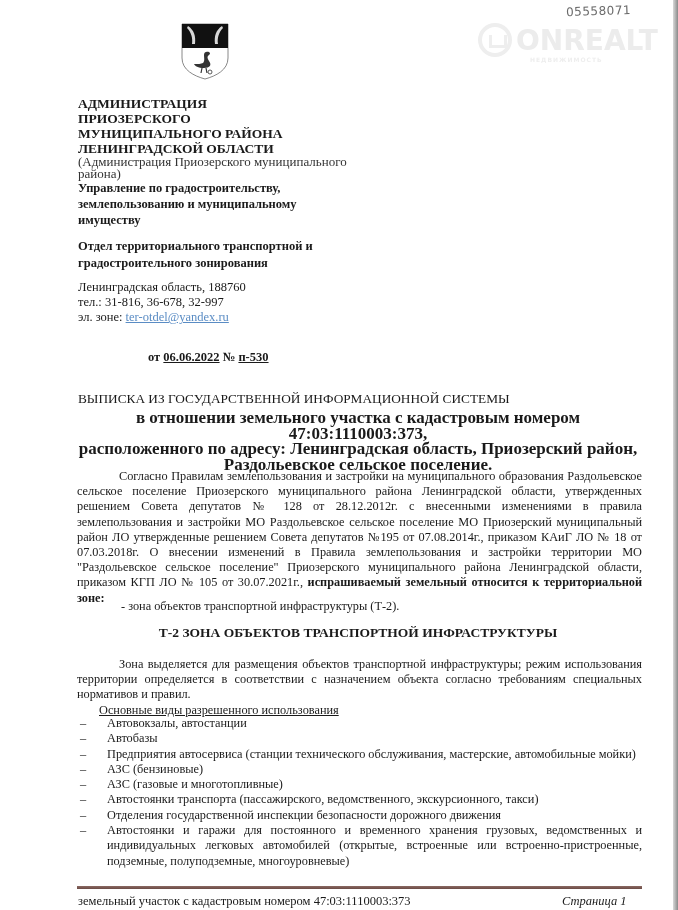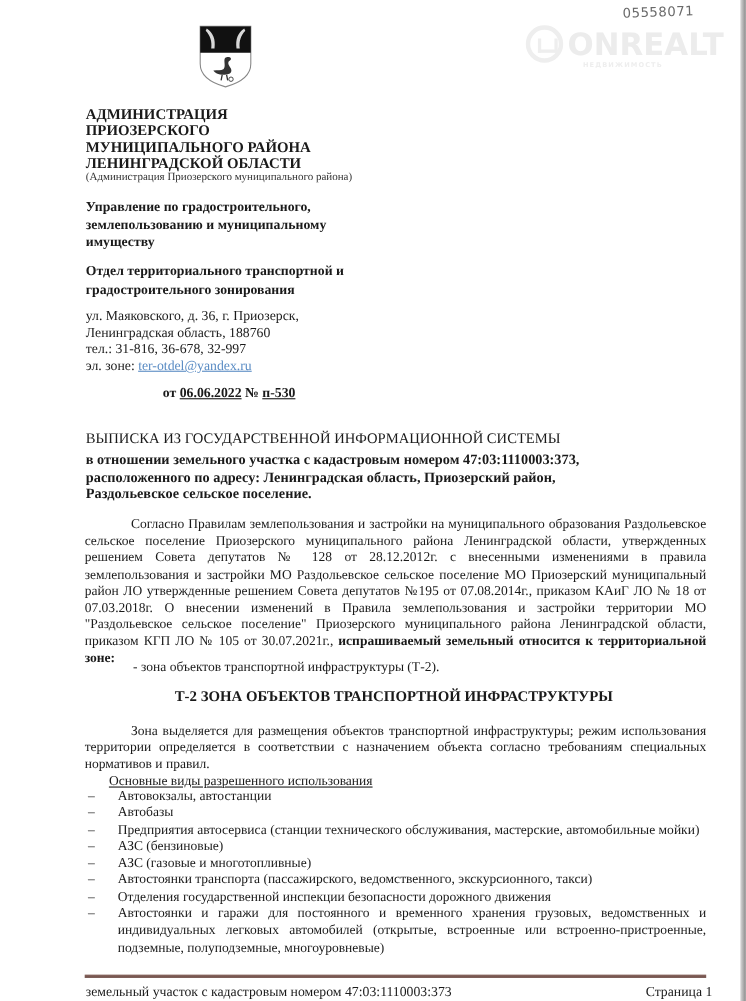--- a/index.html
+++ b/index.html
@@ -35,43 +35,43 @@
   .emblem {
     position:absolute; left:180px; top:22px; width:50px; height:58px;
   }
   .header-block {
     position:absolute; left:78px; width:290px; text-align:left;
   }
   .admin-title {
     top:96px; font-weight:bold; font-size:13.5px; line-height:15px;
   }
   .admin-sub {
-    font-weight:normal; font-size:10px; line-height:12px; color:#333;
+    font-weight:normal; font-size:13px; line-height:12px; color:#333;
   }
   .dept-title {
     top:180px; font-weight:bold; font-size:12.5px; line-height:16px;
   }
   .office-title {
     top:238px; font-weight:bold; font-size:12.5px; line-height:17px;
   }
   .address {
     top:280px; font-size:12.5px; line-height:15px;
   }
   .address a { color:#5a8cc4; text-decoration:underline; }
   .doc-date {
     position:absolute; left:148px; top:350px; font-weight:bold; font-size:12.5px;
   }
   .doc-date u { text-decoration:underline; }
   .extract-title {
     position:absolute; left:78px; width:560px; top:392px; text-align:left;
     font-weight:normal; font-size:13.3px; line-height:14.5px;
   }
   .extract-sub {
-    position:absolute; left:78px; width:560px; top:410px; 
-    font-weight:bold; font-size:13px; line-height:15.5px;
+    position:absolute; left:78px; width:560px; top:410px; text-align:center;
+    font-weight:bold; font-size:17px; line-height:15.5px;
   }
   .body-text {
     position:absolute; left:77px; width:565px; top:469px;
     font-size:12.3px; line-height:15.2px; text-align:justify;
   }
   .body-text .indent { display:inline-block; width:42px; }
   .zone-item {
     position:absolute; left:121px; top:599px; font-size:12.3px;
   }
   .zone-heading {
@@ -93,21 +93,21 @@
   .uses-list .dash { width:27px; flex:0 0 27px; padding-left:3px; }
   .uses-list .txt { flex:1; text-align:justify; }
   .footer-rule {
     position:absolute; left:77px; width:565px; top:886px; height:3px;
     background:linear-gradient(to bottom,#8b6a63,#6b4a44);
   }
   .footer-left {
     position:absolute; left:78px; top:894px; font-size:12.5px;
   }
   .footer-right {
-    position:absolute; left:587px; top:894px; font-size:12.5px;
+    position:absolute; left:562px; top:894px; font-size:12.5px;font-style:italic;
   }
 </style>
 </head>
 <body>
 
 <div class="right-edge"></div>
 
 <div class="scan-number">05558071</div>
 
 <div class="watermark">
@@ -130,32 +130,31 @@
 
 <div class="header-block admin-title">
   <div>АДМИНИСТРАЦИЯ</div>
   <div>ПРИОЗЕРСКОГО</div>
   <div>МУНИЦИПАЛЬНОГО РАЙОНА</div>
   <div>ЛЕНИНГРАДСКОЙ ОБЛАСТИ</div>
   <div class="admin-sub">(Администрация  Приозерского муниципального района)</div>
 </div>
 
 <div class="header-block dept-title">
-  <div>Управление по градостроительного,</div>
+  <div>Управление по градостроительству,</div>
   <div>землепользованию и муниципальному</div>
   <div>имуществу</div>
 </div>
 
 <div class="header-block office-title">
   <div>Отдел территориального транспортной и</div>
   <div>градостроительного зонирования</div>
 </div>
 
 <div class="header-block address">
-  <div>ул. Маяковского, д. 36, г. Приозерск,</div>
   <div>Ленинградская область, 188760</div>
   <div>тел.: 31-816, 36-678, 32-997</div>
   <div>
     <span>эл. зоне:</span>
     <a>ter-otdel@yandex.ru</a>
   </div>
 </div>
 
 <div class="doc-date">
   <span>от</span>

